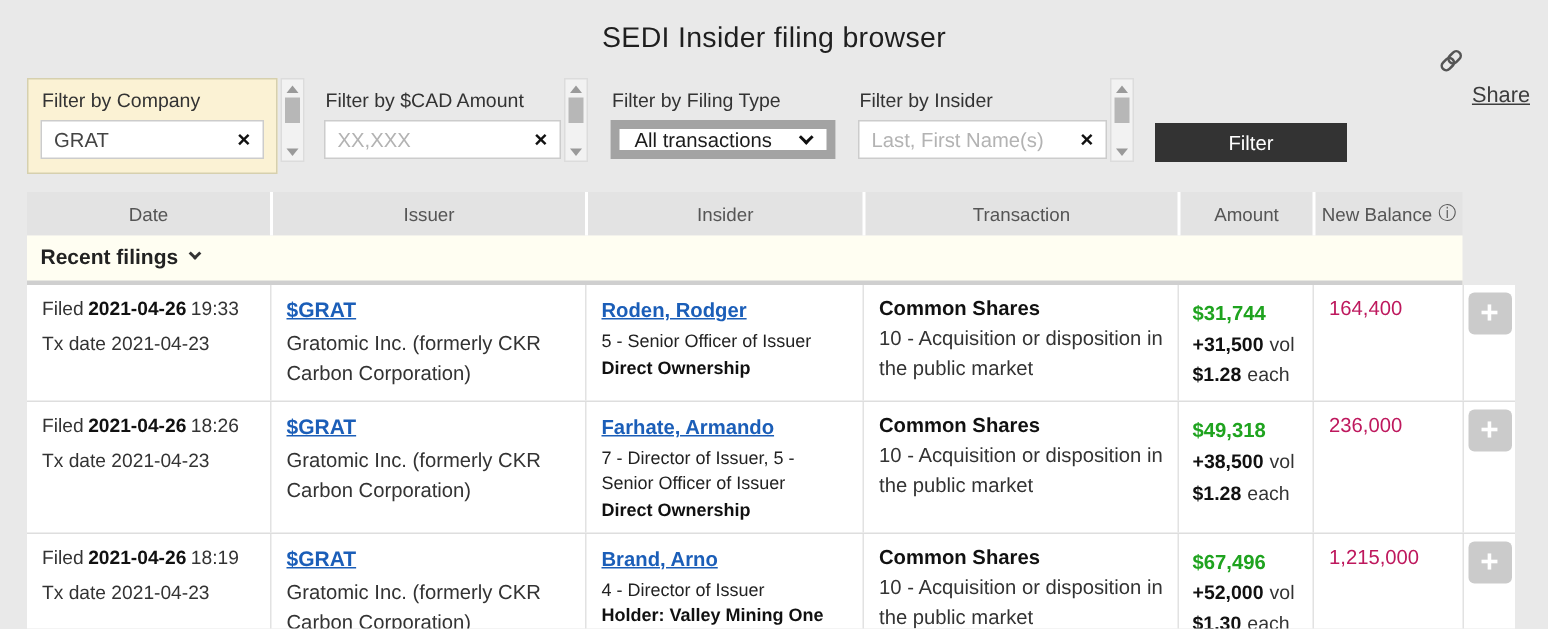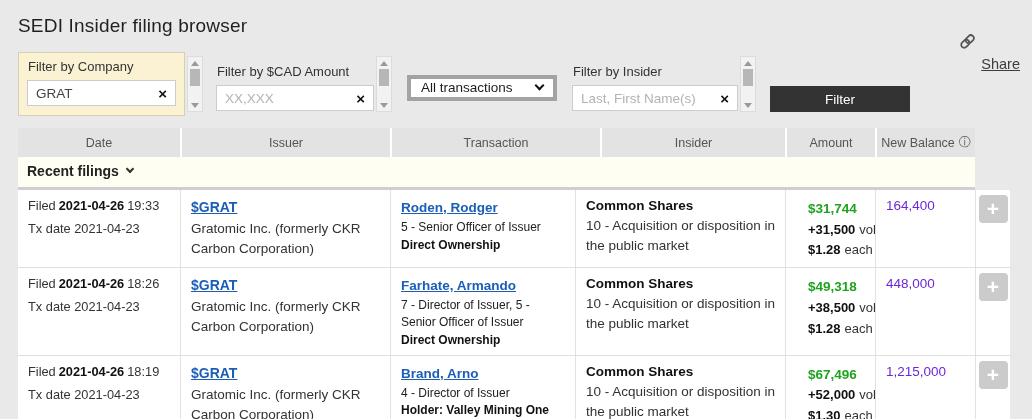--- a/index.html
+++ b/index.html
@@ -1,50 +1,50 @@
 <!DOCTYPE html>
 <html><head>
 <meta charset="utf-8">
 <style>
   * { margin:0; padding:0; box-sizing:border-box; }
   html,body { width:1032px; height:419px; overflow:hidden; }
   body { background:#e9e9e9; font-family:"Liberation Sans", sans-serif; color:#222; }
 
   
-  .topbar { position:relative; padding:15px 18px 4px; height:48px; }
+  .topbar { position:relative; padding:15px 18px 4px; height:48px;text-align:center; }
   .title { font-size:19px; font-weight:normal; color:#1f1f1f; letter-spacing:.2px; }
   .share { position:absolute; top:13px; right:12px; display:flex; align-items:center; gap:5px;
            color:#3d3d3d; font-size:14.5px; cursor:pointer; }
   .share .share-label { text-decoration:underline;margin-top:43px; }
 
   
-  .filterbar { display:flex; align-items:center; margin:4px 0 0 18px; }
+  .filterbar { display:flex; align-items:flex-start; margin:4px 0 0 18px; }
   .flabel { font-size:13px; color:#333; margin:0 0 6px 1px; white-space:nowrap; }
   .fpanel { background:#fbf2d4; border:1px solid #d6d0ae; width:167px; padding:6px 8px 9px; }
   .group { padding-top:7px; }
   .g-amount { width:158px; margin-left:13px; }
   .g-type   { width:150px; margin-left:15px; }
   .g-insider{ width:166px; margin-left:15px; }
   .textbox { background:#fff; border:1px solid #ccc; height:26px; display:flex; align-items:center; padding:0 8px; }
   .textbox input { border:none; outline:none; flex:1; min-width:0; background:transparent;
                    font-family:"Liberation Sans",sans-serif; font-size:13.5px; color:#444; }
   .textbox input::placeholder { color:#b3b3b3; opacity:1; }
   .clear { font-weight:bold; font-size:15px; color:#111; margin-left:5px; cursor:pointer; line-height:1; }
   .vscroll { width:16px; height:56px; background:#f2f2f2; border:1px solid #dcdcdc; margin-left:2px;
              display:flex; flex-direction:column; align-items:center; padding:4px 0 3px; }
   .arr-up { width:0; height:0; border-left:4px solid transparent; border-right:4px solid transparent;
             border-bottom:5px solid #9a9a9a; }
   .arr-dn { width:0; height:0; border-left:4px solid transparent; border-right:4px solid transparent;
             border-top:5px solid #9a9a9a; margin-top:auto; }
   .thumb { width:10px; height:17px; background:#b7b7b7; margin-top:3px; }
-  .selectbox { background:#fff; border:4px solid #a3a3a3; height:26px; display:flex; align-items:center;
+  .selectbox { background:#fff; border:6px solid #a3a3a3; height:26px; display:flex; align-items:center;
                justify-content:space-between; padding:0 10px; font-size:13.5px; color:#1c1c1c; cursor:pointer; }
   .sel-chev { width:7px; height:7px; border-right:2px solid #111; border-bottom:2px solid #111;
               transform:rotate(45deg); margin-top:-4px; }
-  .filterbtn { background:#333; color:#fff; border:none; width:140px; height:26px; margin:30px 0 0 14px;
+  .filterbtn { background:#333; color:#fff; border:none; width:128px; height:26px; margin:30px 0 0 14px;
                font-family:"Liberation Sans",sans-serif; font-size:13.5px; cursor:pointer; }
 
   
   .tablewrap { margin:12px 0 0 18px; }
   .thead { display:flex; width:957px; background:#e3e3e3; height:29px; }
   .th { display:flex; align-items:center; justify-content:center; font-size:12.5px; color:#555;
         border-left:2px solid #fff;text-align:center; }
   .th:first-child { border-left:none; }
   .c-date{width:162px}.c-issuer{width:210px}.c-insider{width:185px}.c-tx{width:210px}.c-amt{width:90px}.c-bal{width:100px}
   .info-ic { font-size:12px; margin-left:4px; color:#555; }
@@ -64,25 +64,25 @@
   .txdate { margin-top:8px; }
   .ticker { display:inline-block; font-size:14px; font-weight:bold; color:#1b5eb8;
             text-decoration:underline; cursor:pointer; }
   .iname { font-size:13.5px; color:#333; line-height:1.5; margin-top:3px; }
   .insname { display:inline-block; font-size:13.5px; font-weight:bold; color:#1b5eb8;
              text-decoration:underline; cursor:pointer; }
   .roles { font-size:12px; color:#222; line-height:1.4; margin-top:3px; }
   .ownership { font-size:12px; font-weight:bold; color:#111; line-height:1.4; margin-top:1px; }
   .sec { font-weight:bold; font-size:13.5px; color:#111; }
   .txtype { font-size:13.5px; color:#333; line-height:1.5; margin-top:3px; }
-  .td-amt { font-size:13px; white-space:nowrap; padding-left:22px; padding-right:2px; line-height:1.6; color:#333; }
+  .td-amt { font-size:13px; white-space:nowrap; padding-left:9px; padding-right:2px; line-height:1.6; color:#333; }
   .amtval { color:#1fa31f; font-weight:bold; font-size:13.5px; }
   .bnum { font-weight:bold; color:#111; }
   .sfx { margin-left:4px; }
-  .td-bal { font-size:13.5px; color:#6d28d9; }
+  .td-bal { font-size:13.5px; color:#be185d; }
   .td-plus { width:35px; padding:5px 0 0; display:flex; justify-content:center; align-items:flex-start; }
   .plusbtn { width:29px; height:28px; background:#cbcbcb; border:none; border-radius:4px; color:#fff;
              font-size:21px; font-weight:bold; line-height:26px; text-align:center; padding:0;
              cursor:pointer; font-family:"Liberation Sans",sans-serif; }
 </style>
 </head>
 <body>
 
 <div class="topbar">
   <h1 class="title">SEDI Insider filing browser</h1>
@@ -121,20 +121,21 @@
       <span class="clear">×</span>
     </div>
   </div>
   <div class="vscroll">
     <span class="arr-up"></span>
     <span class="thumb"></span>
     <span class="arr-dn"></span>
   </div>
 
   <div class="group g-type">
+    <div class="flabel">Filter by Filing Type</div>
     <div class="selectbox">
       <span>All transactions</span>
       <span class="sel-chev"></span>
     </div>
   </div>
 
   <div class="group g-insider">
     <div class="flabel">Filter by Insider</div>
     <div class="textbox">
       <input type="text" placeholder="Last, First Name(s)" style="">
@@ -148,22 +149,22 @@
   </div>
 
   <button class="filterbtn">Filter</button>
 </div>
 
 <div class="tablewrap">
 
   <div class="thead">
     <div class="th c-date">Date</div>
     <div class="th c-issuer">Issuer</div>
+    <div class="th c-insider">Insider</div>
     <div class="th c-tx">Transaction</div>
-    <div class="th c-insider">Insider</div>
     <div class="th c-amt">Amount</div>
     <div class="th c-bal">
       <span>New Balance</span>
       <span class="info-ic">ⓘ</span>
     </div>
   </div>
 
   <div class="grouprow">
     <span>Recent filings</span>
     <span class="rec-chev"></span>
@@ -214,21 +215,21 @@
     </div>
     <div class="td c-tx">
       <div class="sec">Common Shares</div>
       <div class="txtype">10 - Acquisition or disposition in the public market</div>
     </div>
     <div class="td td-amt c-amt">
       <div class="amtval">$49,318</div>
       <div><span class="bnum">+38,500</span><span class="sfx">vol</span></div>
       <div><span class="bnum">$1.28</span><span class="sfx">each</span></div>
     </div>
-    <div class="td td-bal c-bal">448,000</div>
+    <div class="td td-bal c-bal">236,000</div>
     <div class="td td-plus">
       <button class="plusbtn">+</button>
     </div>
   </div>
 
   <div class="row row-3">
     <div class="td td-date c-date">
       <div><span>Filed</span><span class="filed-date">2021-04-26</span><span>18:19</span></div>
       <div class="txdate">Tx date 2021-04-23</div>
     </div>

